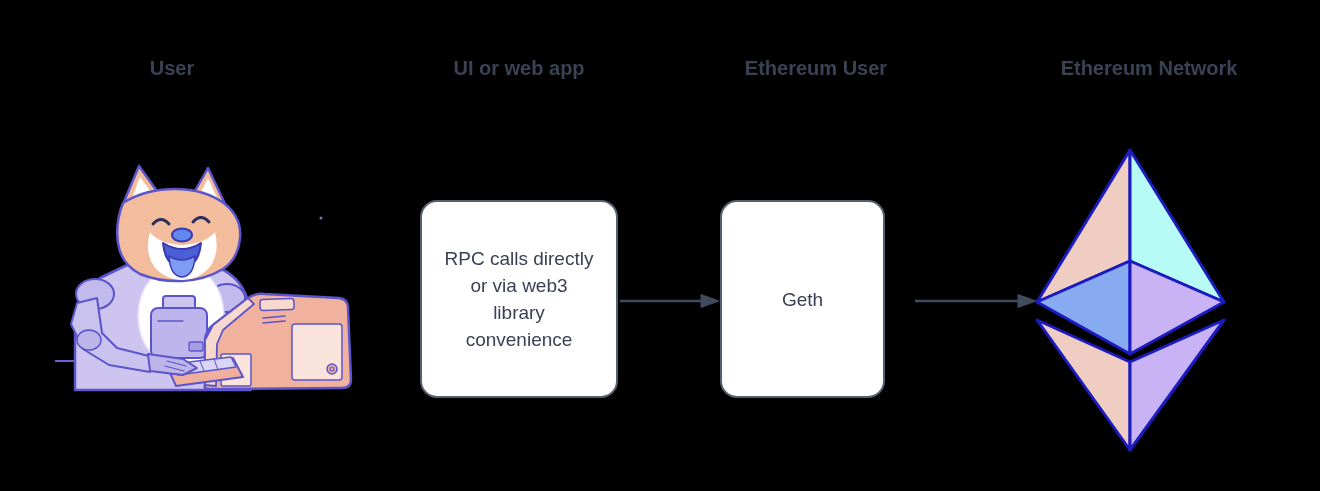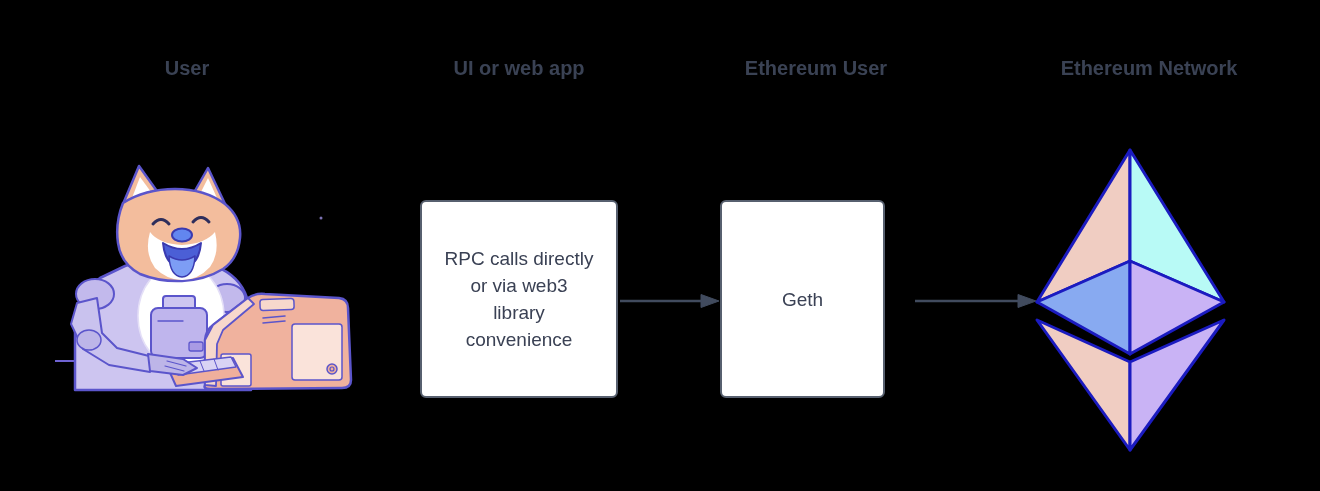--- a/index.html
+++ b/index.html
@@ -6,30 +6,30 @@
   body{
     width:1320px;height:491px;position:relative;overflow:hidden;
     font-family:"Liberation Sans", sans-serif;
   }
   .col-title{
     position:absolute;top:57px;transform:translateX(-50%);
     color:#3a4254;font-size:20px;font-weight:700;white-space:nowrap;
   }
   .flow-box{
     position:absolute;top:200px;height:198px;box-sizing:border-box;
-    background:#ffffff;border:2px solid #57606f;border-radius:6px;
+    background:#ffffff;border:2px solid #57606f;border-radius:17px;
     display:flex;align-items:center;justify-content:center;text-align:center;
     color:#3a4154;font-size:19px;line-height:27px;
   }
   .abs{position:absolute;}
 </style>
 </head>
 <body>
 
-<div class="col-title" style="left:187px">User</div>
+<div class="col-title" style="left:172px">User</div>
 <div class="col-title" style="left:519px">UI or web app</div>
 <div class="col-title" style="left:816px">Ethereum User</div>
 <div class="col-title" style="left:1149px">Ethereum Network</div>
 
 <svg class="abs" style="left:55px;top:158px" width="310" height="240" viewBox="0 0 310 240">
 
   <line x1="0" y1="203" x2="68" y2="203" stroke="#6F63D2" stroke-width="2"></line>
 
   <circle cx="266" cy="60" r="1.5" fill="#9B8FE0" opacity="0.8"></circle>
 

